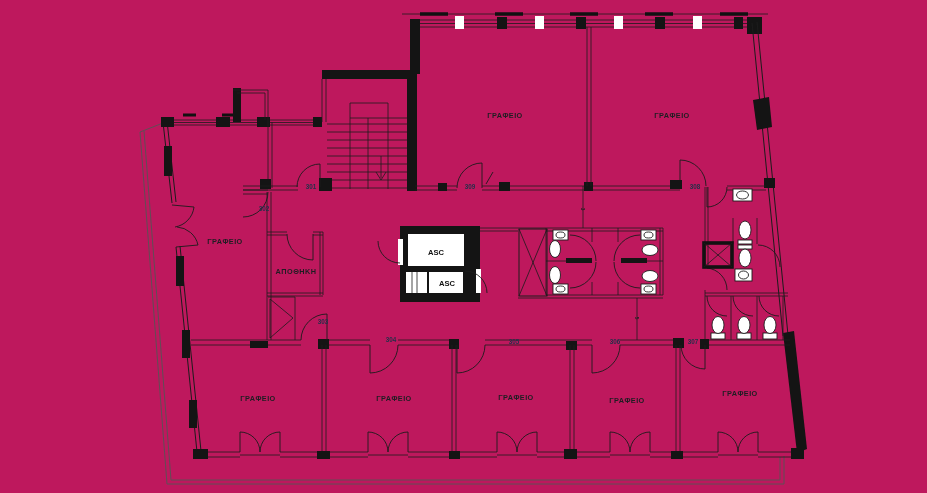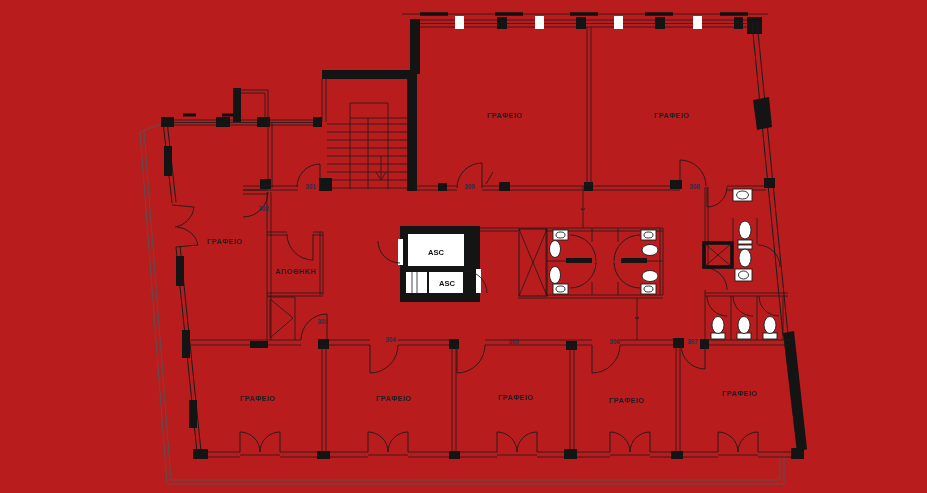--- a/index.html
+++ b/index.html
@@ -1,16 +1,16 @@
 <!DOCTYPE html>
 <html><head>
 <meta charset="utf-8">
 <style>
   html,body{margin:0;padding:0;background:#fff;}
-  .canvas{position:relative;width:927px;height:493px;background:#b91c1c;overflow:hidden;
+  .canvas{position:relative;width:927px;height:493px;background:#be185d;overflow:hidden;
           font-family:"Liberation Sans",sans-serif;}
   svg{display:block}
   .room-label{font-family:"Liberation Sans",sans-serif;font-size:7.3px;letter-spacing:.45px;
               fill:#1e1e22;font-weight:600;}
   .door-num{font-family:"Liberation Sans",sans-serif;font-size:6.3px;font-weight:700;fill:#25304a;}
   .asc-label{font-family:"Liberation Sans",sans-serif;font-size:7.6px;font-weight:700;fill:#111;}
   .tiny-note{font-family:"Liberation Sans",sans-serif;font-size:4.6px;font-weight:700;fill:#222;}
   .w{stroke:#1c1c1c;stroke-width:1;fill:none;}
   .wt{stroke:#1c1c1c;stroke-width:.8;fill:none;}
   .thin{stroke:#555;stroke-width:.9;fill:none;}

